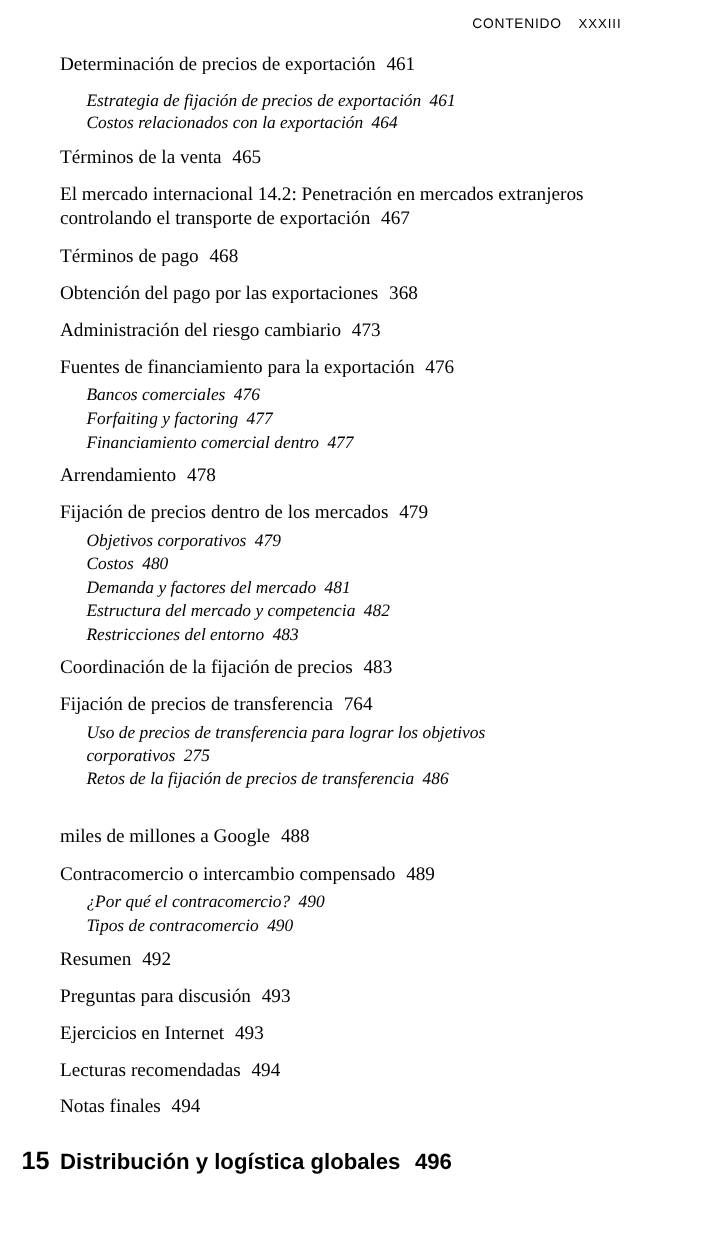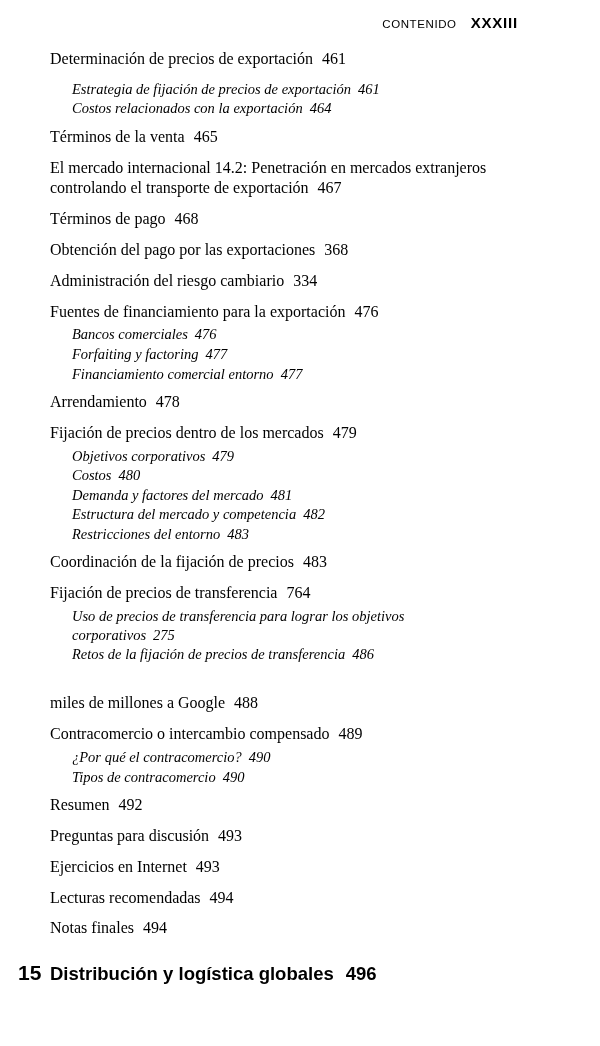--- a/index.html
+++ b/index.html
@@ -32,22 +32,22 @@
     margin-bottom: 18px;
   }
   .runhead .label {
     font-family: "Liberation Sans", sans-serif;
     font-size: 11.5px;
     letter-spacing: 0.6px;
     font-weight: 400;
   }
   .runhead .folio {
     font-family: "Liberation Sans", sans-serif;
-    font-size: 15px;
-    font-weight: 700;
+    font-size: 11px;
+    font-weight: 400;
     letter-spacing: 0.8px;
   }
 
   
   .toc-body {
     margin-left: 32px;
     margin-right: 10px;
   }
   .entry {
     font-size: 16px;
@@ -140,36 +140,36 @@
 
     <div class="entry">
       <span>Términos de pago</span><span class="pg">468</span>
     </div>
 
     <div class="entry">
       <span>Obtención del pago por las exportaciones</span><span class="pg">368</span>
     </div>
 
     <div class="entry">
-      <span>Administración del riesgo cambiario</span><span class="pg">334</span>
+      <span>Administración del riesgo cambiario</span><span class="pg">473</span>
     </div>
 
     <div class="entry tight">
       <span>Fuentes de financiamiento para la exportación</span><span class="pg">476</span>
     </div>
 
     <div class="sub-group">
       <div class="sub">
         <span>Bancos comerciales</span><span class="pg">476</span>
       </div>
       <div class="sub">
         <span>Forfaiting y factoring</span><span class="pg">477</span>
       </div>
       <div class="sub">
-        <span>Financiamiento comercial entorno</span><span class="pg">477</span>
+        <span>Financiamiento comercial dentro</span><span class="pg">477</span>
       </div>
     </div>
 
     <div class="entry">
       <span>Arrendamiento</span><span class="pg">478</span>
     </div>
 
     <div class="entry tight">
       <span>Fijación de precios dentro de los mercados</span><span class="pg">479</span>
     </div>

